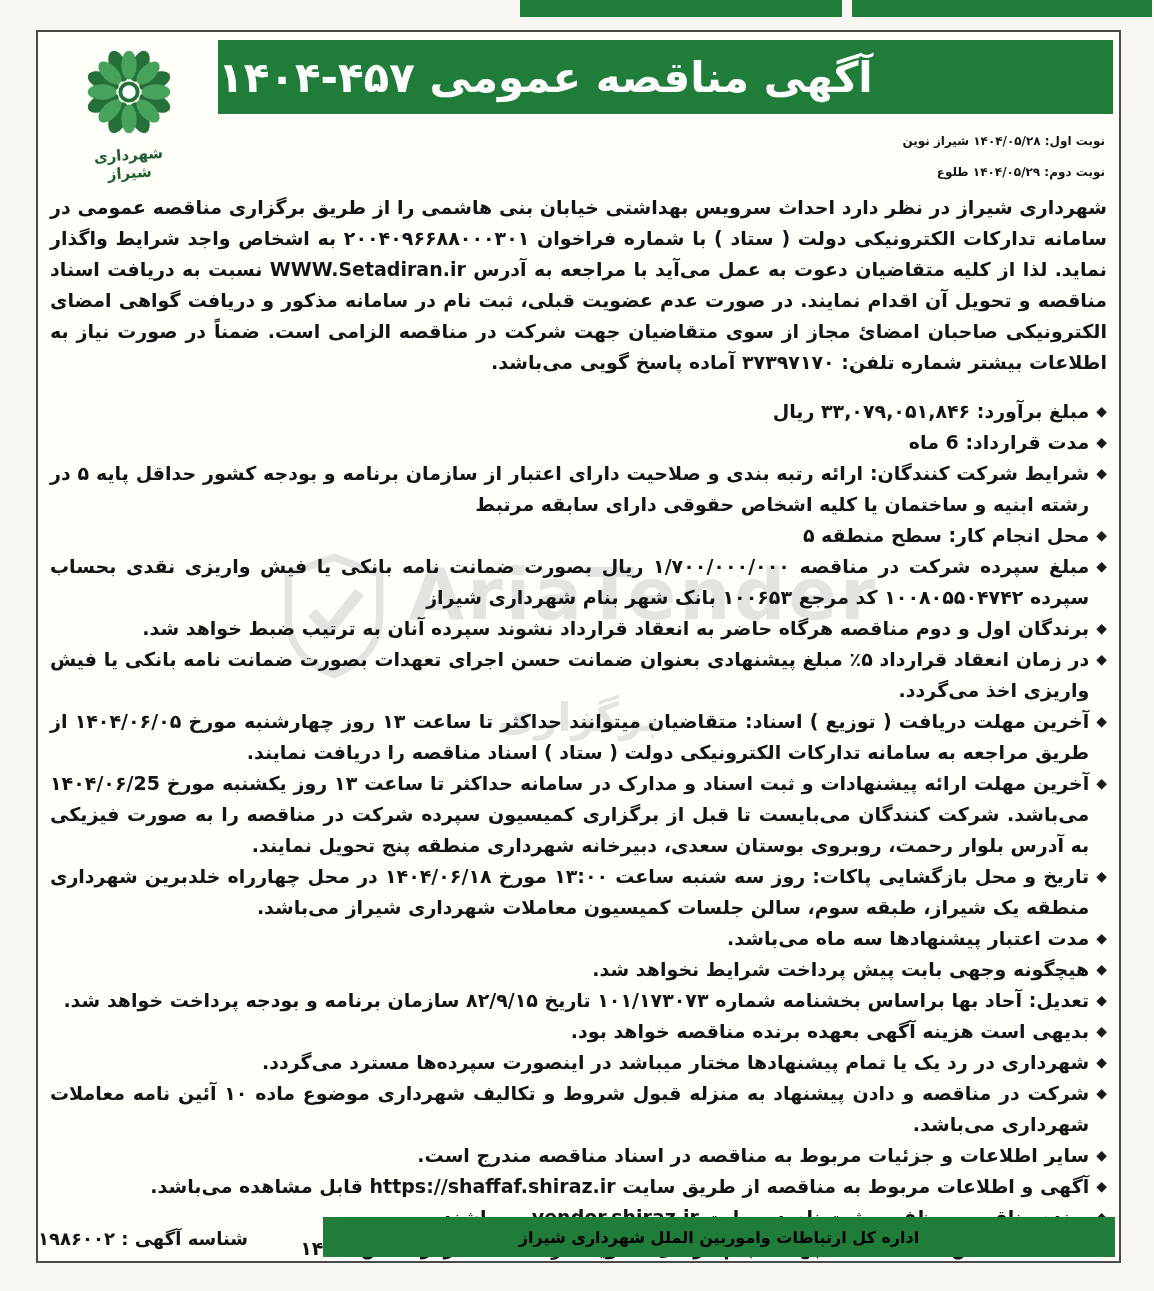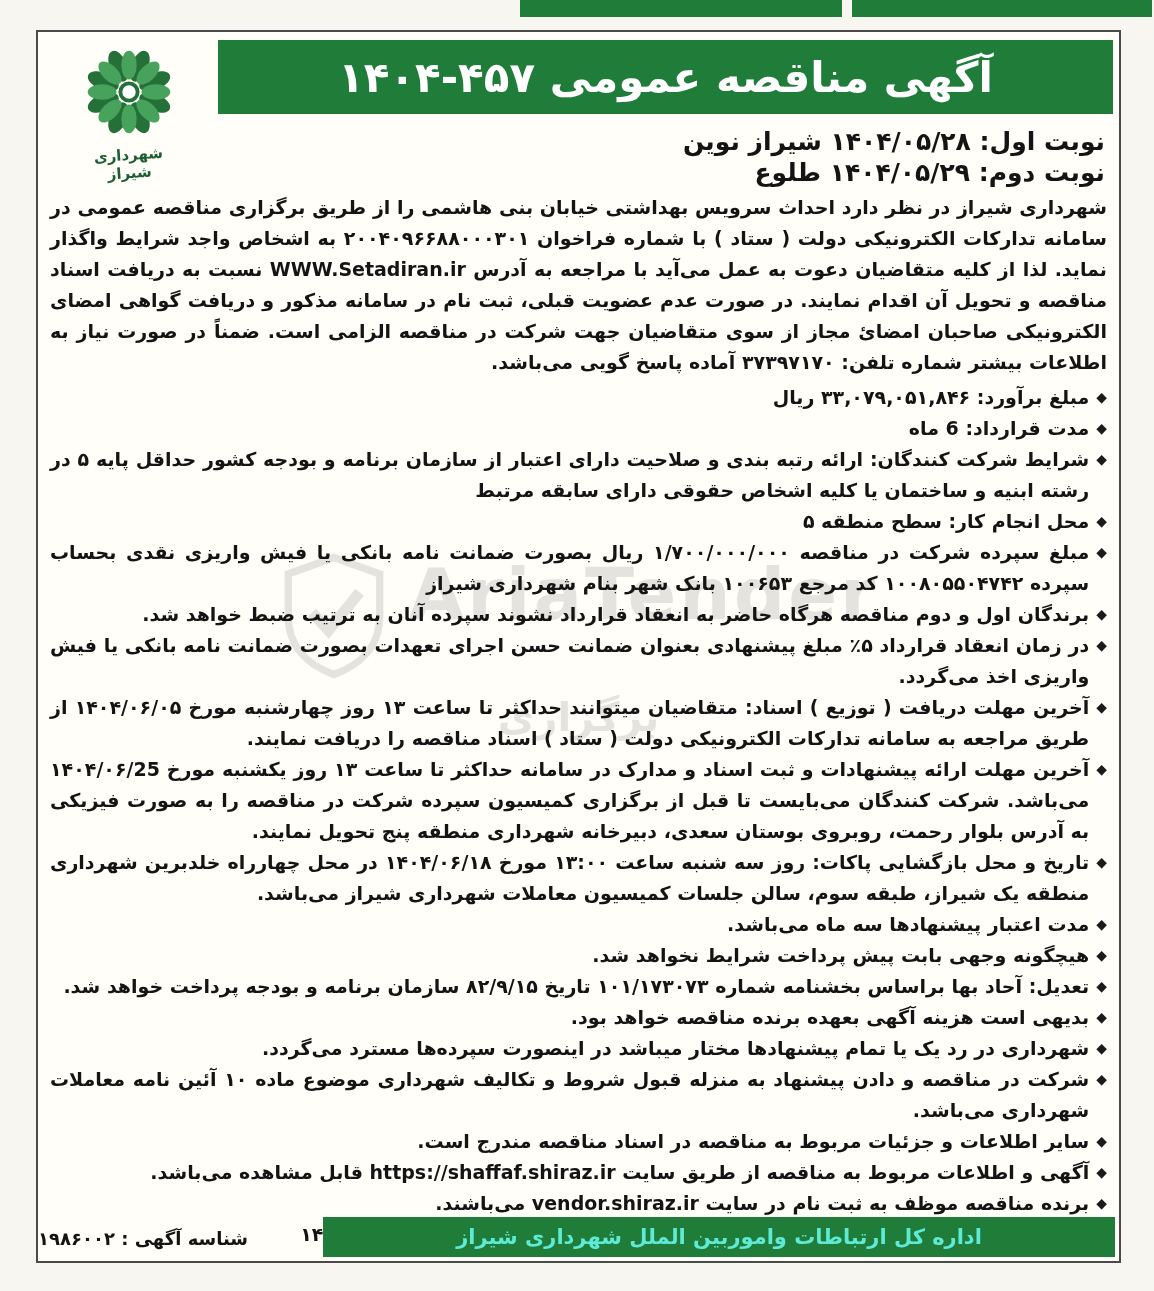--- a/index.html
+++ b/index.html
@@ -36,48 +36,48 @@
   
   .logo { position:absolute; left:32px; top:12px; width:118px; text-align:center; z-index:2; }
   .logo-caption {
     display:block; margin-top:2px; font-size:15px; color:#1d5e33;
     transform:rotate(-4deg); letter-spacing:1px;
   }
 
   
   .banner {
     position:absolute; left:180px; right:6px; top:8px; height:74px;
-    background:#1f7c39; display:flex; align-items:center; justify-content:center;
+    background:#1f7c39; display:flex; align-items:center; justify-content:flex-end;
     z-index:1;
   }
   .banner h1 { color:#ffffff; font-size:42px; font-weight:bold; }
 
   .issues {
     position:absolute; top:94px; right:14px; 
-    font-size:25px; line-height:31px; z-index:1;
+    font-size:12px; line-height:31px; z-index:1;
   }
 
   .content {
     position:absolute; top:160px; left:12px; right:12px; z-index:1;
     font-size:19px; line-height:31px;
   }
-  .intro { text-align:justify; margin-bottom:4px; }
+  .intro { text-align:justify; margin-bottom:18px; }
   .bullet-line { display:flex; align-items:flex-start; }
   .diamond { flex:0 0 auto; font-size:14px; line-height:31px; margin-left:7px; color:#1a1a1a; }
   .bullet-text { flex:1; text-align:justify; }
 
   .ad-id {
     position:absolute; left:0; bottom:12px; font-size:18px; z-index:2;
   }
   .footer-banner {
     position:absolute; right:4px; bottom:4px; width:792px; height:40px;
     background:#1f7c39; display:flex; align-items:center; justify-content:center;
     z-index:2;
   }
-  .footer-banner span { color:#5eead4; font-size:21px; }
+  .footer-banner span { color:#000000; font-size:16px; }
 </style>
 </head>
 <body>
 
 <div class="page">
 
   <div class="top-strip strip-a"></div>
   <div class="top-strip strip-b"></div>
 
   <div class="frame">

